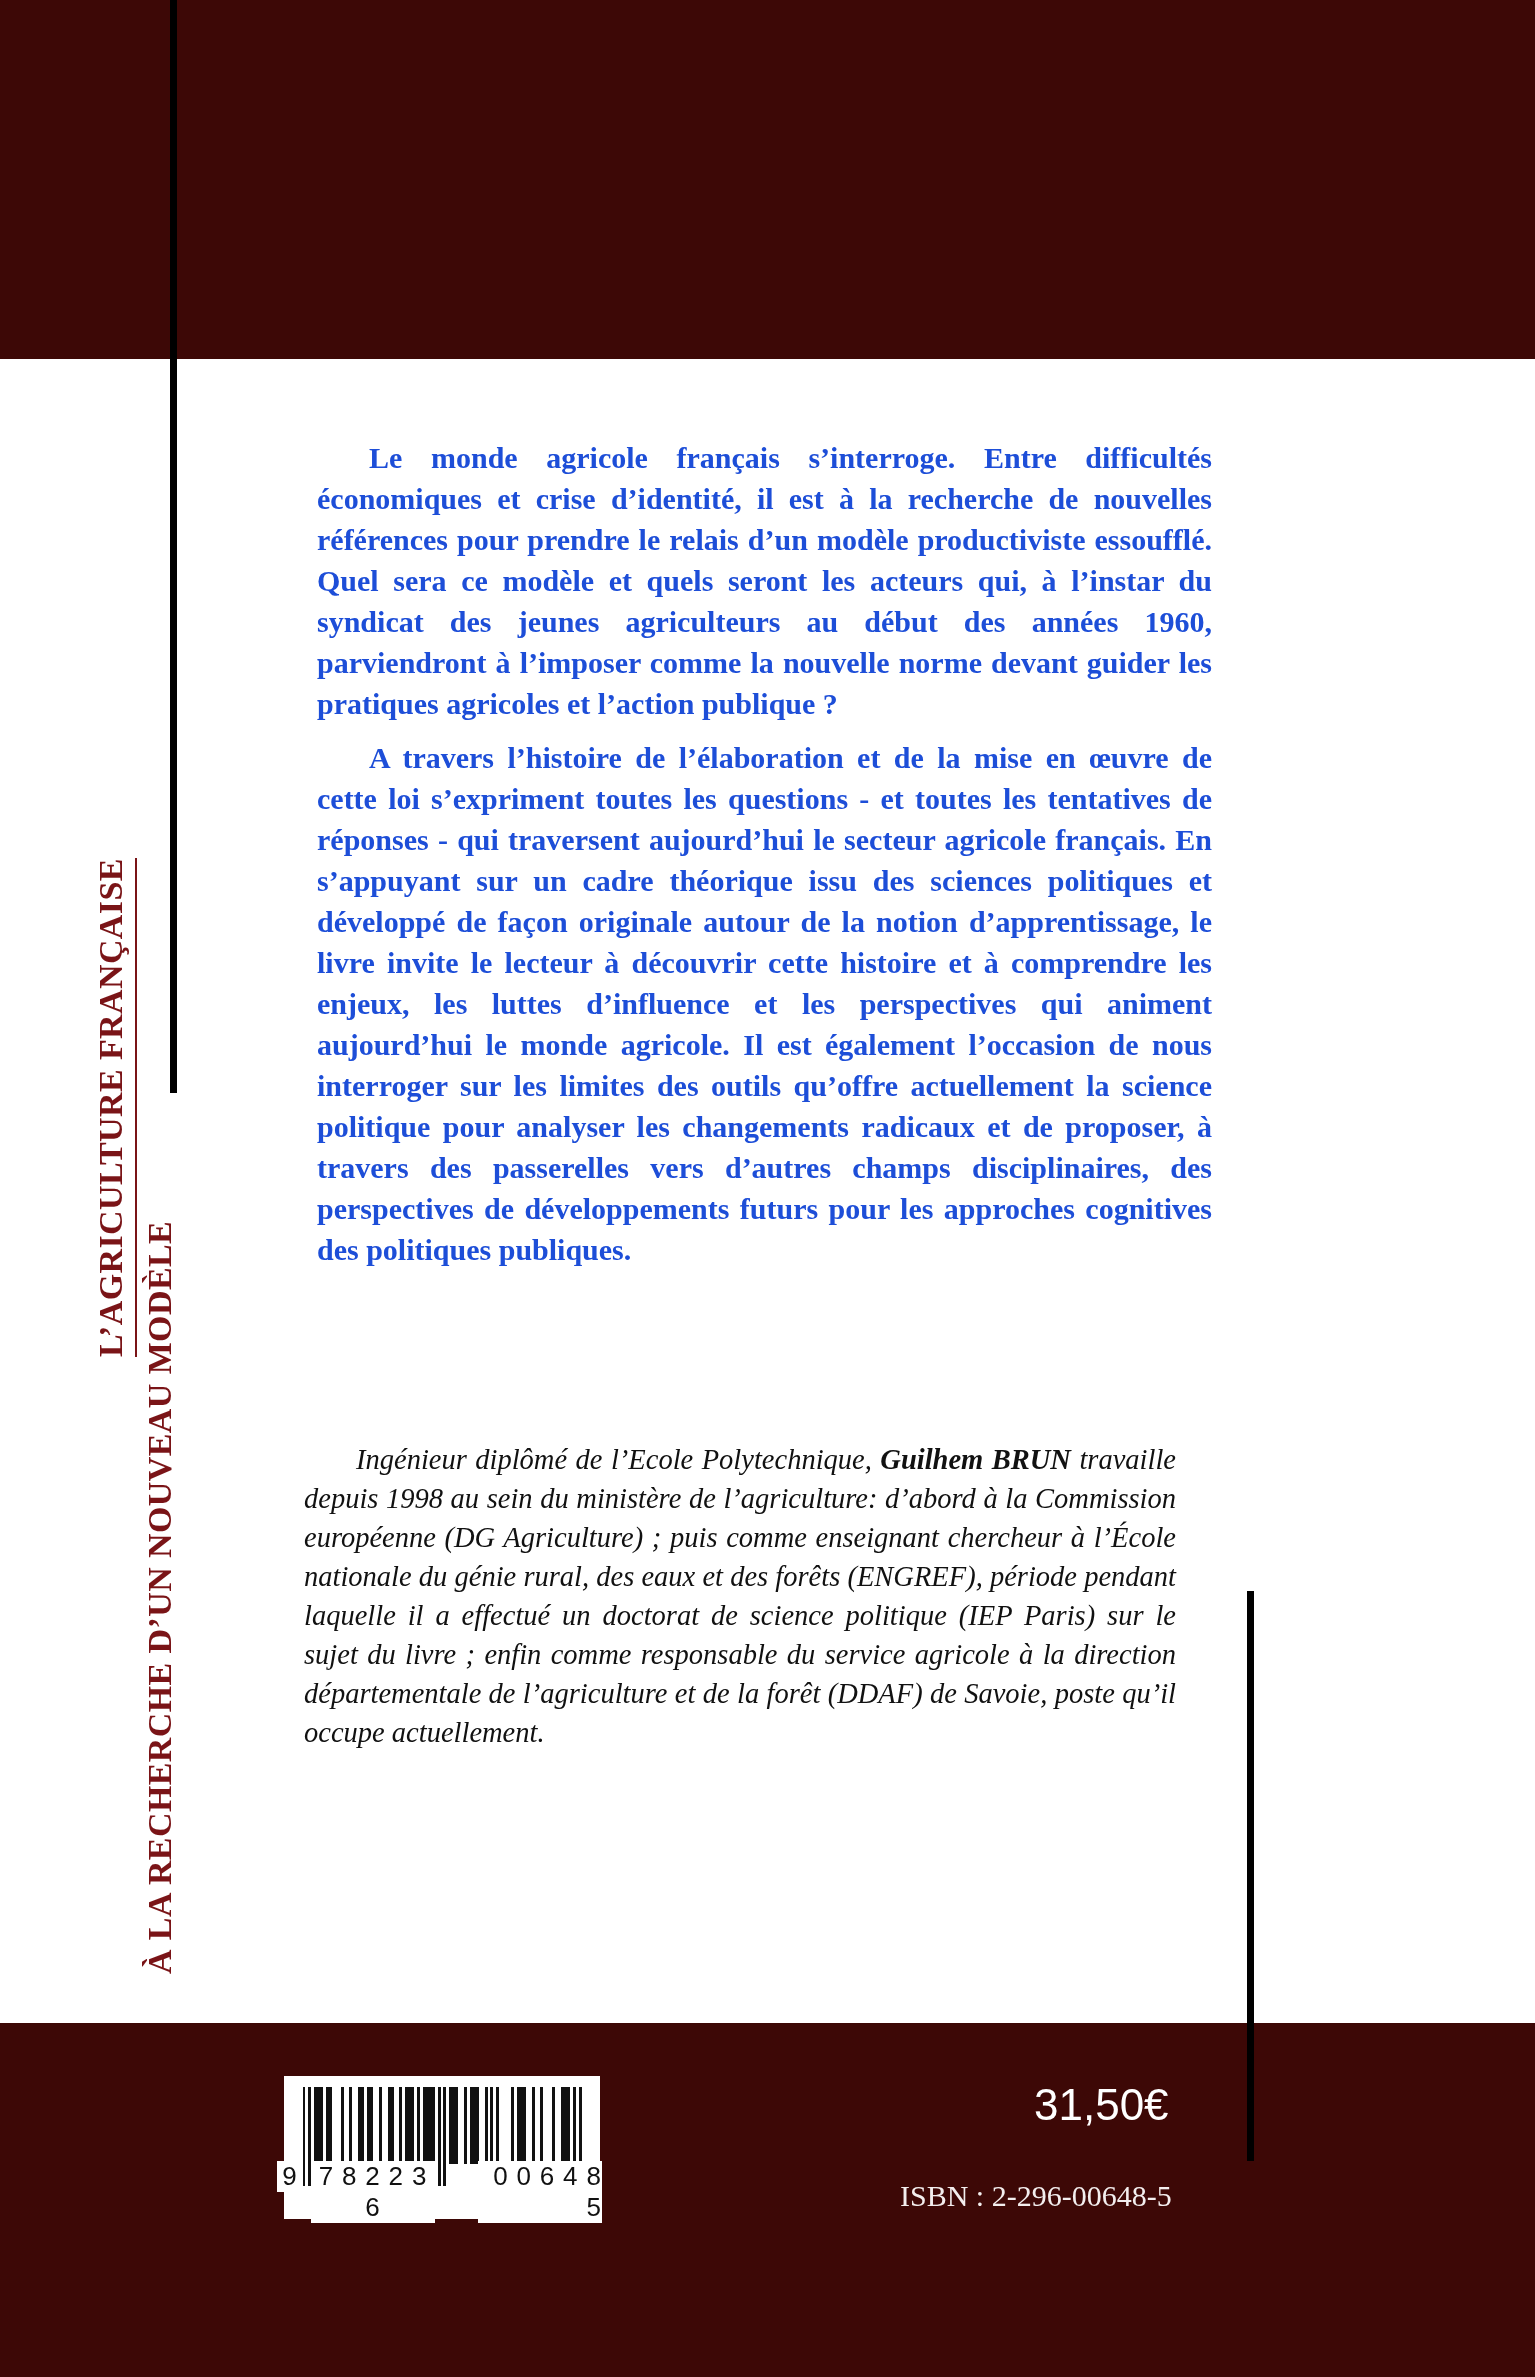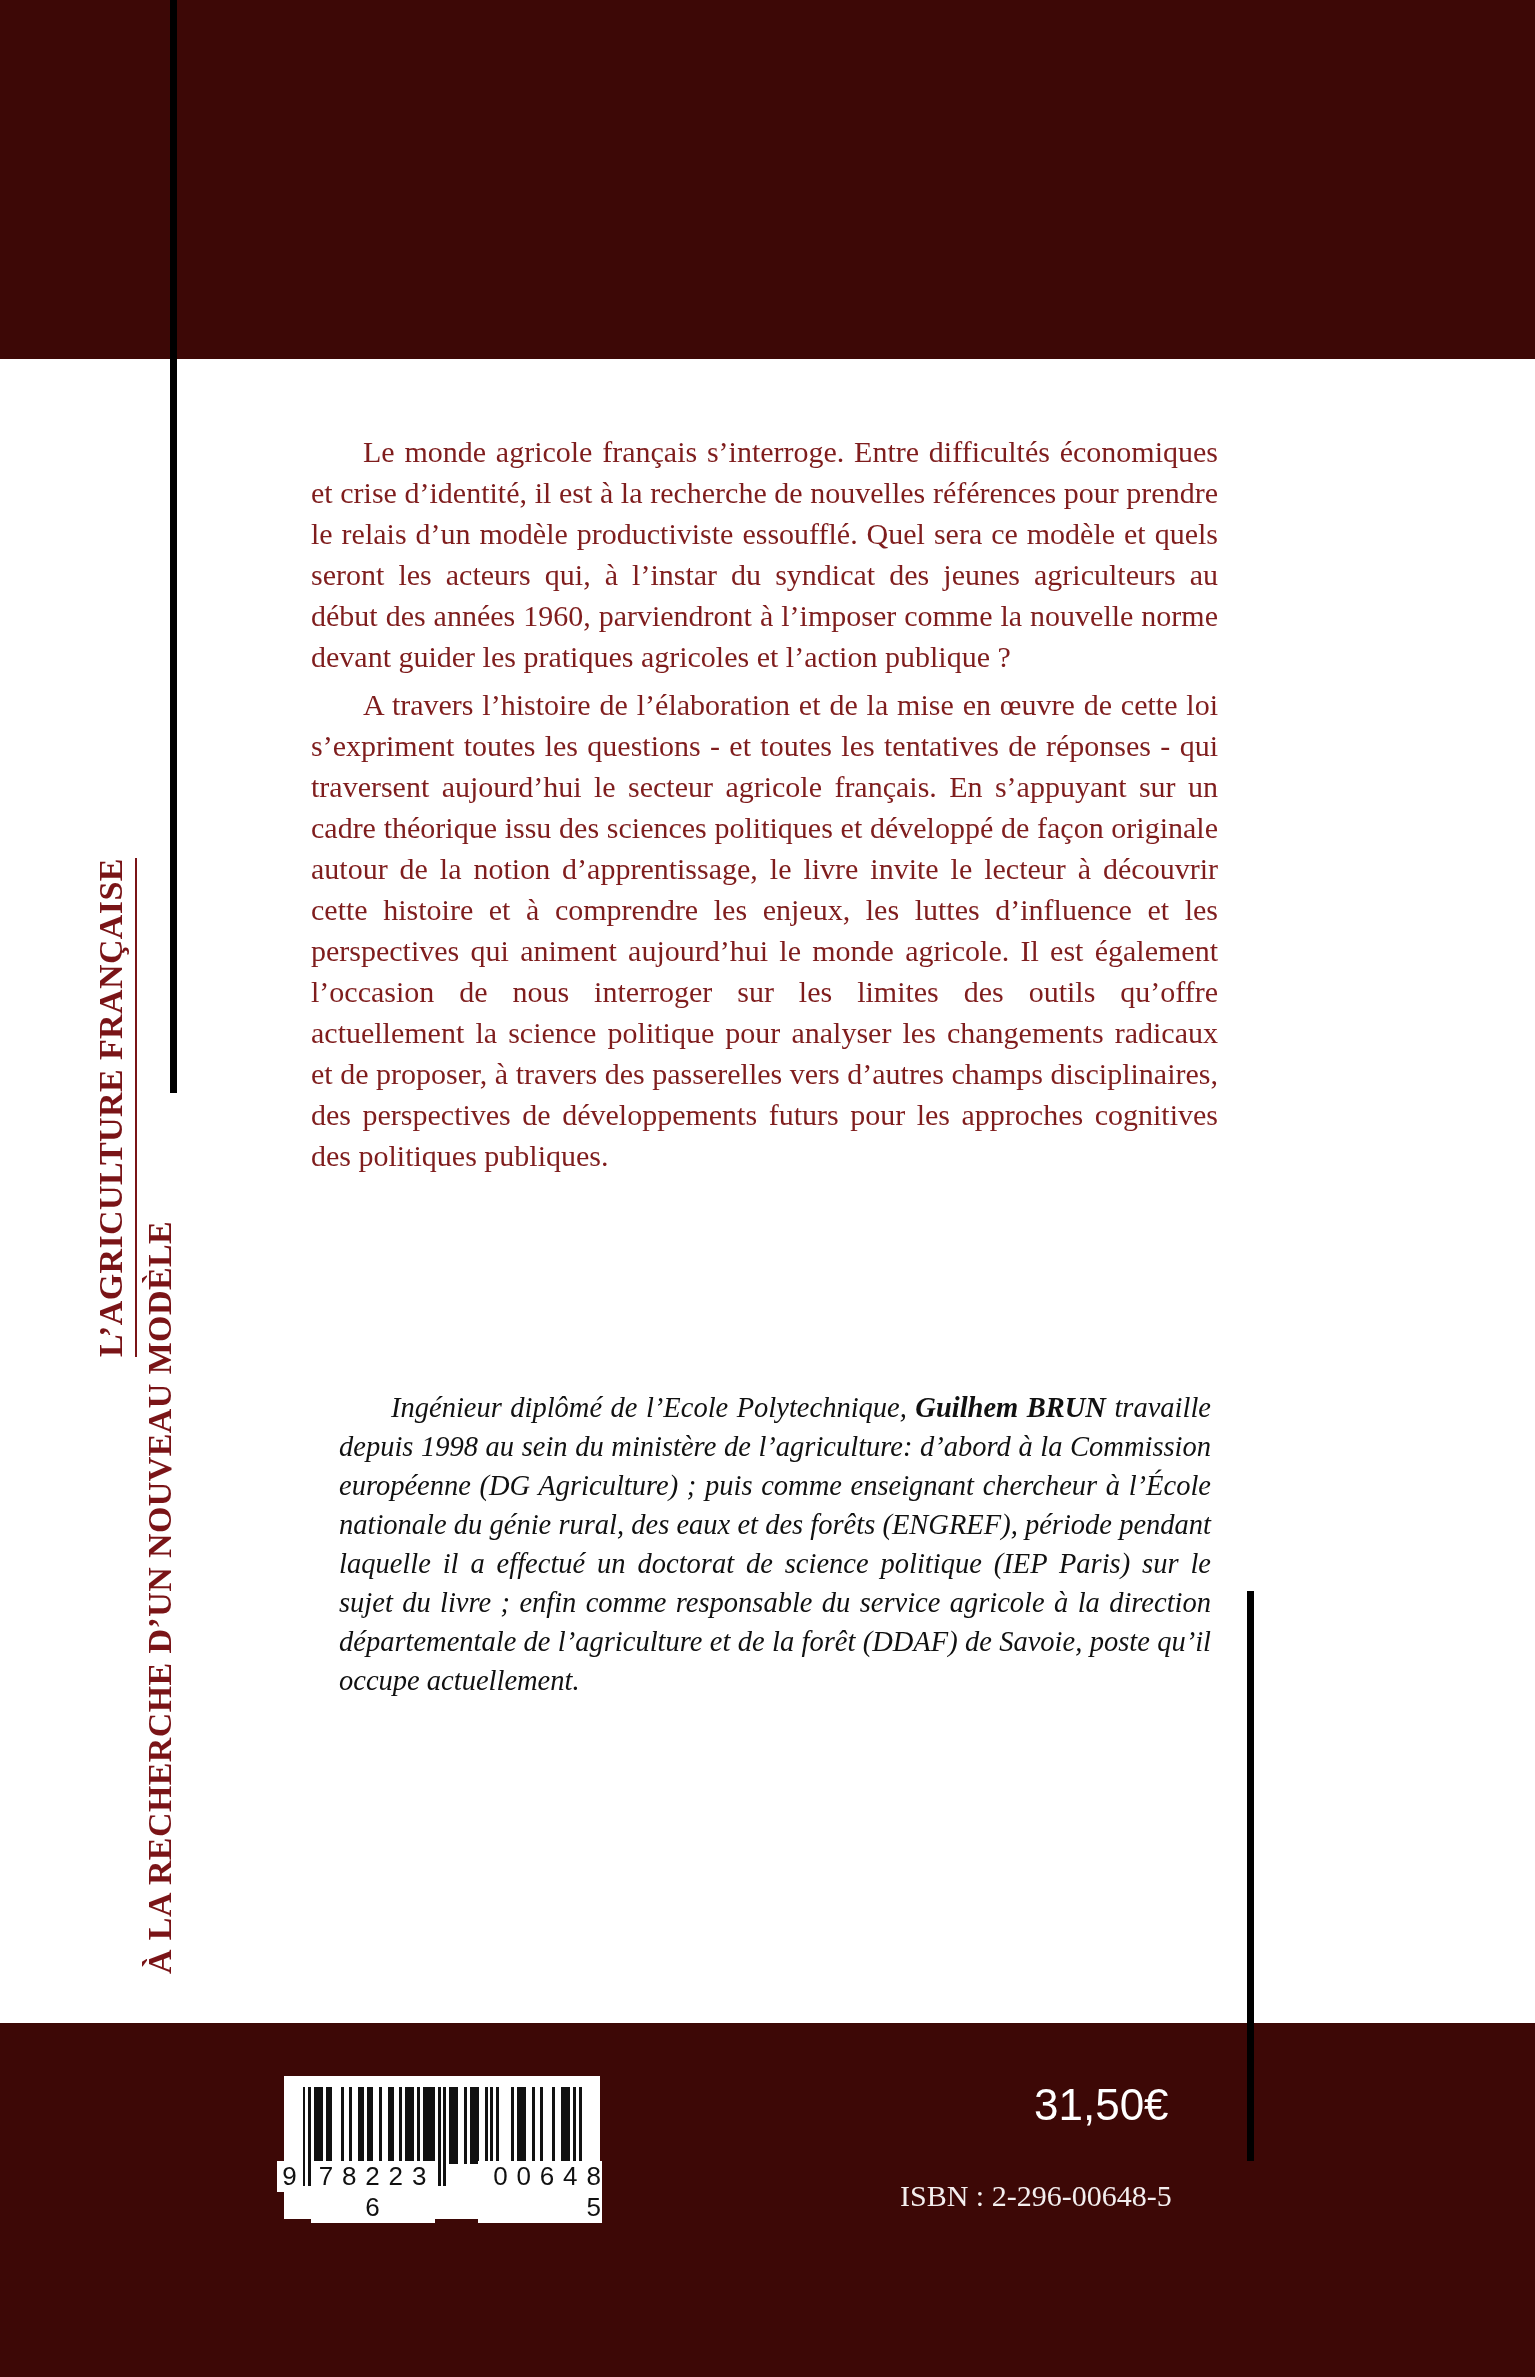--- a/index.html
+++ b/index.html
@@ -88,40 +88,40 @@
   }
 
   
   .blurb {
     position: absolute;
     left: 304px;
     top: 424px;
     width: 921px;
   }
   .blurb p {
-    margin: 7px;
+    margin: 13px;
     text-align: justify;
     text-indent: 52px;
     font-family: "Liberation Serif", serif;
     font-size: 30px;
     line-height: 41px;
-    color: #7f1d1d;
+    color: #1d4ed8;
     hyphens: none;
+    font-weight: bold;
   }
   .blurb p + p {
     margin-top: 0;
   }
 
   
   .bio {
     position: absolute;
     left: 304px;
-    top: 1388px;
+    top: 1440px;
     width: 872px;
-    margin-left: 35px;
   }
   .bio p {
     margin: 0;
     text-align: justify;
     text-indent: 52px;
     font-family: "Liberation Serif", serif;
     font-style: italic;
     font-size: 28.5px;
     line-height: 39px;
     color: #111111;

